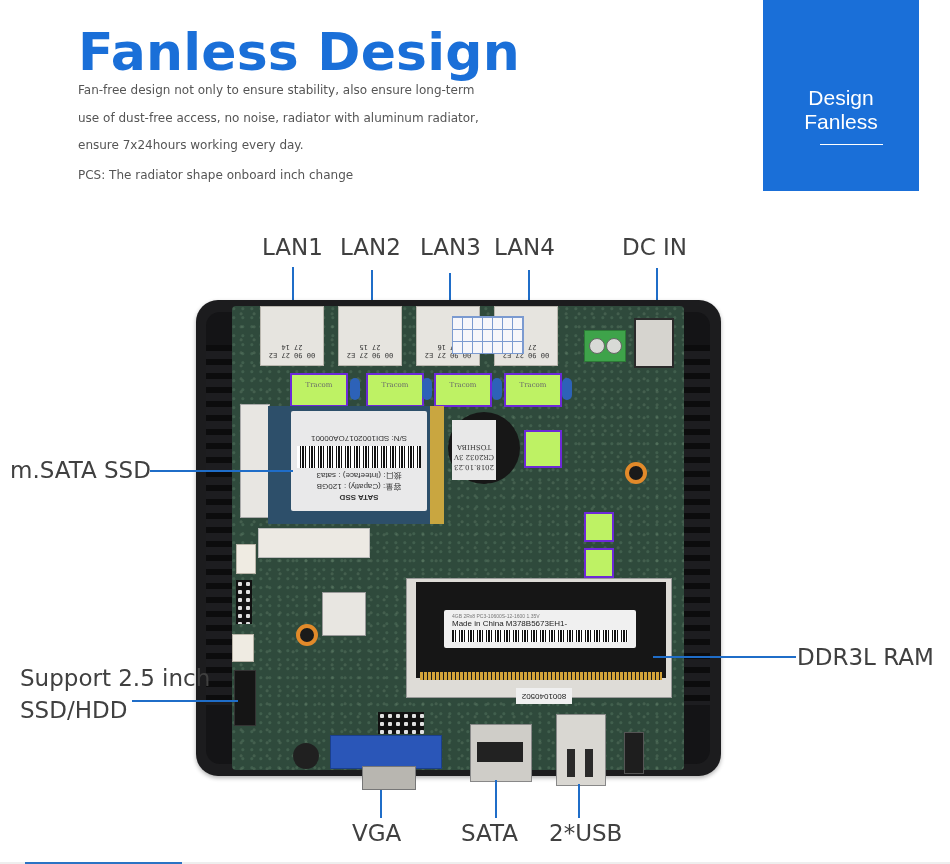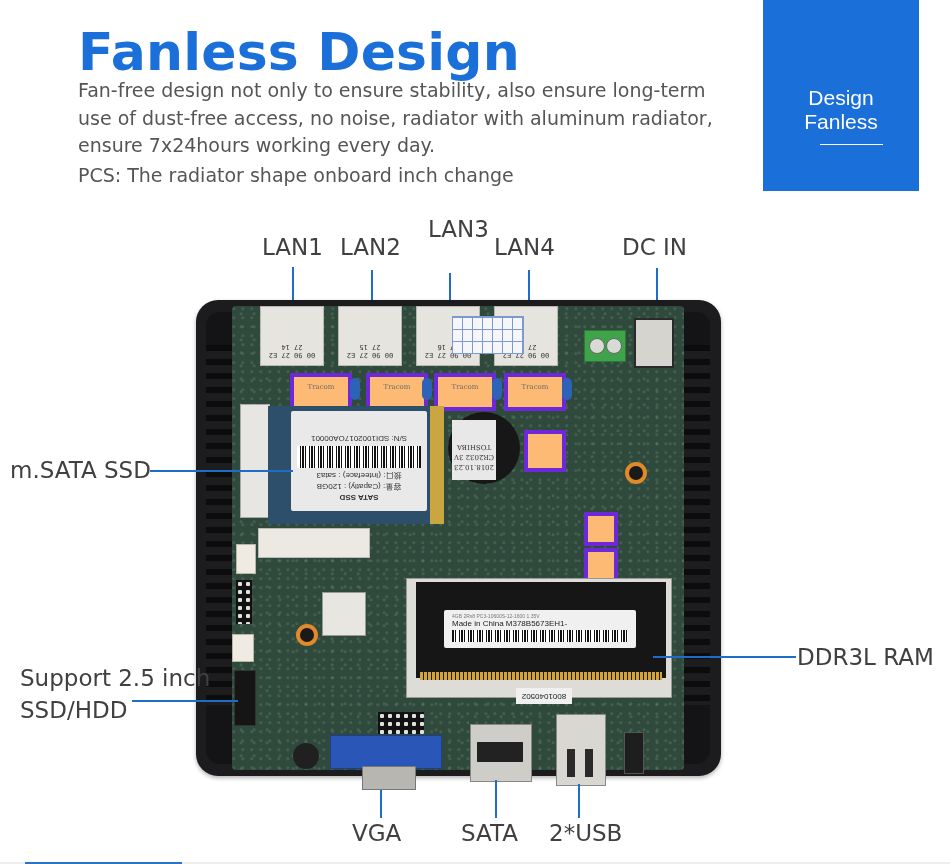--- a/index.html
+++ b/index.html
@@ -9,21 +9,21 @@
     font-family: "DejaVu Sans", "Liberation Sans", sans-serif;
   }
   .abs { position: absolute; }
 
   
   .title {
     left: 78px; top: 28px; font-size: 52px; font-weight: bold; color: #1a6fd8;
     letter-spacing: 0.2px; line-height: 48px;
   }
   .desc {
-    left: 78px; color: #555555; font-size: 19px; line-height: 27px;
+    left: 78px; color: #555555; font-size: 12px; line-height: 27px;
   }
   .side-box {
     left: 763px; top: 0; width: 156px; height: 191px; background: #1a6fd8;
     color: #ffffff; text-align: center;
   }
   .side-box .txt {
     position: absolute; top: 86px; left: 0; right: 0; font-size: 21px; line-height: 24px;
     font-family: "Liberation Sans", sans-serif; font-weight: normal;
   }
   .side-box .rule {
@@ -62,21 +62,21 @@
     position: absolute; bottom: 6px; left: 6px; right: 6px; font-size: 7px; color: #333;
     font-family: "DejaVu Sans Mono", monospace; transform: rotate(180deg); text-align: center;
   }
   .grid-sticker {
     left: 452px; top: 316px; width: 70px; height: 36px;
     background:
       repeating-linear-gradient(90deg, transparent 0 9px, #7b9ad0 9px 10px),
       repeating-linear-gradient(0deg, transparent 0 11px, #7b9ad0 11px 12px), #f6f6fa;
     border: 1px solid #7b9ad0;
   }
-  .chip { background: #fdba74; border: 4px solid #6d28d9; }
+  .chip { background: #bef264; border: 2px solid #6d28d9; }
   .chip-txt { position:absolute; left:0; right:0; top:6px; text-align:center; color:#6a6a6a; font-size:7px; font-family:"DejaVu Serif",serif; }
   .cap { background: #2d62b8; border-radius: 5px; }
   .terminal { left: 584px; top: 330px; width: 40px; height: 30px; background: #3ea34a; border: 1px solid #2c7a36; }
   .screw { width: 14px; height: 14px; border-radius: 50%; background: #d8dad6; border: 1px solid #666; }
   .dc-jack { left: 634px; top: 318px; width: 36px; height: 46px; background: #d6d4cf; border: 2px solid #2a2a2a; }
 
   .msata-slot { left: 240px; top: 404px; width: 28px; height: 112px; background: #e8e6e2; border: 1px solid #aaa; }
   .msata-card { left: 268px; top: 406px; width: 175px; height: 118px; background: #2d4f6a; }
   .msata-label {
     left: 291px; top: 411px; width: 136px; height: 100px; background: #e9e9ea; border-radius: 2px;
@@ -137,21 +137,21 @@
 <div class="abs side-box">
   <div class="txt">
     <div>Design</div>
     <div>Fanless</div>
   </div>
   <div class="rule"></div>
 </div>
 
 <div class="abs lbl" style="left:262px; top:234px;">LAN1</div>
 <div class="abs lbl" style="left:340px; top:234px;">LAN2</div>
-<div class="abs lbl" style="left:420px; top:216px;margin-left:8px;">LAN3</div>
+<div class="abs lbl" style="left:420px; top:234px;">LAN3</div>
 <div class="abs lbl" style="left:494px; top:234px;">LAN4</div>
 <div class="abs lbl" style="left:622px; top:234px;">DC IN</div>
 <div class="abs vline" style="left:292px; top:267px; height:34px;"></div>
 <div class="abs vline" style="left:371px; top:270px; height:32px;"></div>
 <div class="abs vline" style="left:449px; top:273px; height:30px;"></div>
 <div class="abs vline" style="left:528px; top:270px; height:34px;"></div>
 <div class="abs vline" style="left:656px; top:268px; height:36px;"></div>
 
 <div class="abs case"></div>
 <div class="abs case-inner"></div>

